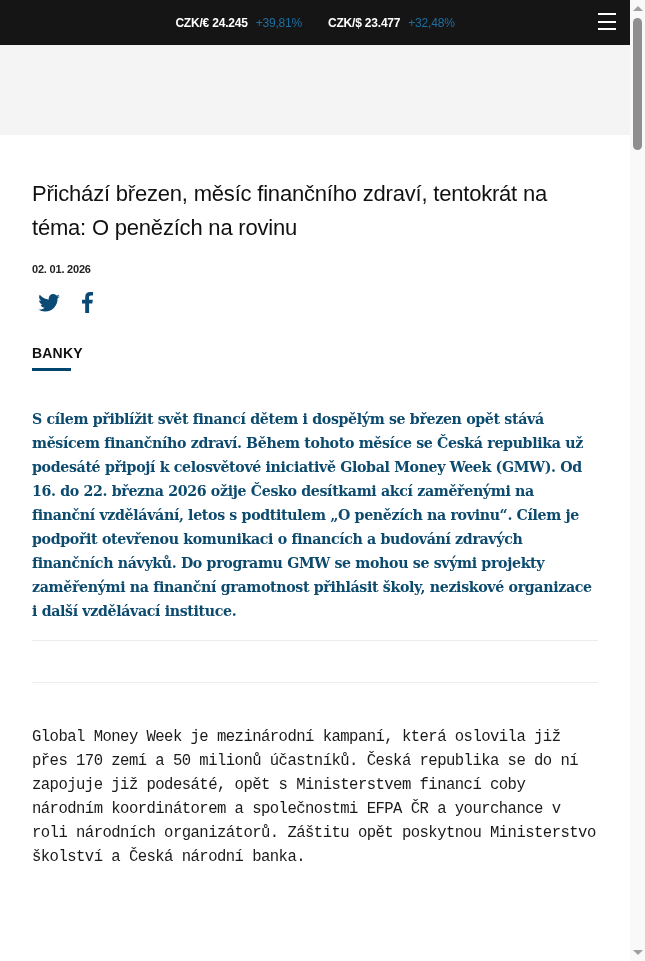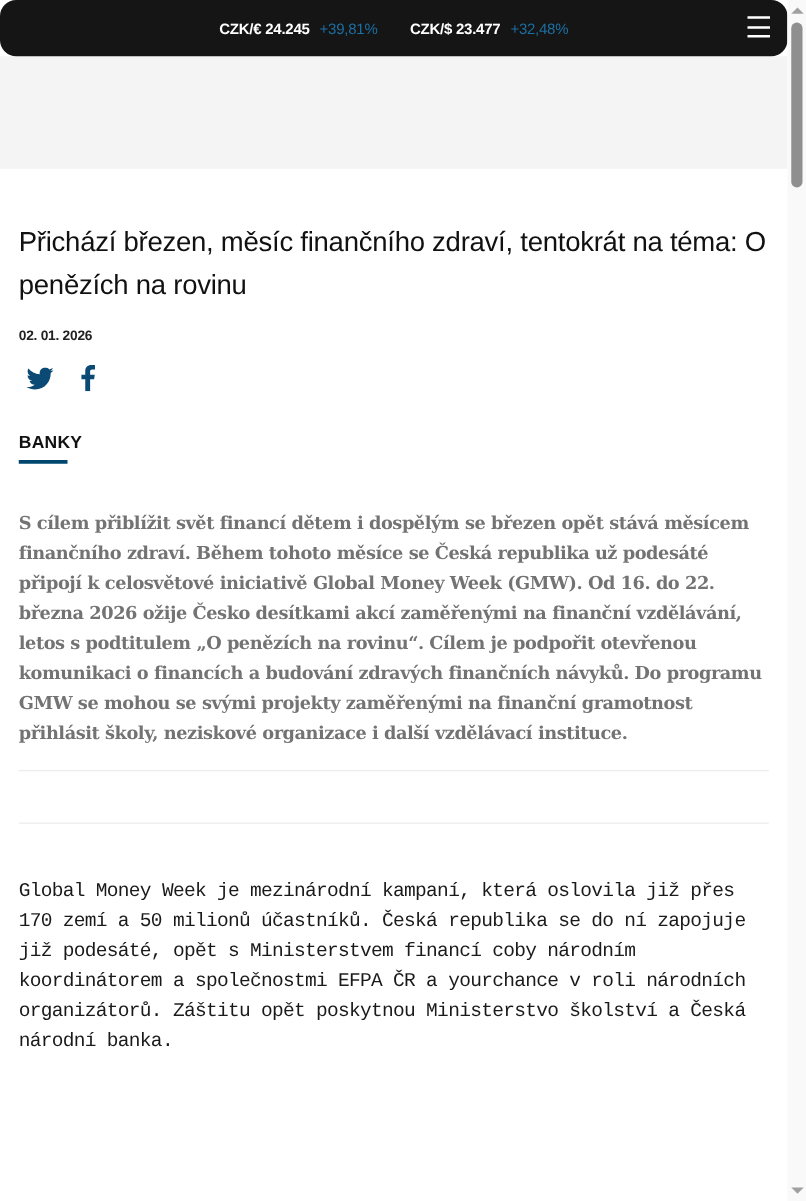--- a/index.html
+++ b/index.html
@@ -3,53 +3,53 @@
 <meta charset="utf-8">
 <style>
   html, body { margin: 0; padding: 0; }
   body {
     width: 645px; height: 961px; overflow: hidden; background: #ffffff;
     font-family: "Liberation Sans", sans-serif; position: relative;
   }
   .page { position: absolute; left: 0; top: 0; width: 630px; height: 961px; overflow: hidden; background: #fff; }
   .topbar {
     height: 45px; background: #151515; display: flex; align-items: center;
-    justify-content: center; position: relative; border-radius: 13px;
+    justify-content: center; position: relative;
   }
   .rates { display: flex; gap: 26px; font-size: 12px; letter-spacing: -0.2px; }
   .rate { display: flex; gap: 8px; }
   .rate .val { color: #ffffff; font-weight: bold; }
   .rate .chg { color: #1c6fa3; }
   .menu-btn {
     position: absolute; right: 14px; top: 13px; width: 18px; height: 17px;
     display: flex; flex-direction: column; justify-content: space-between; cursor: pointer;
   }
   .menu-btn span { display: block; height: 2px; background: #fff; }
   .ad-slot { height: 90px; background: #f4f4f4; }
   .brand-banner {
     height: 93px; background: #00466f; display: flex; align-items: center; justify-content: center;
   }
   .brand-banner .logo {
     color: #fff; font-family: "Liberation Serif", serif; font-size: 38px;
     letter-spacing: -1px; transform: scaleX(0.92);
   }
-  .article { padding: 0 15px; }
+  .article { padding: 0 32px; }
   .title {
     margin: 42px 0 0 0; font-size: 22px; line-height: 34px; font-weight: normal;
     color: #111; letter-spacing: -0.2px;
   }
   .date { margin-top: 18px; font-size: 11px; color: #222; font-weight: bold; letter-spacing: -0.2px; }
   .social { margin-top: 17px; display: flex; gap: 22px; align-items: center; padding-left: 6px; }
   .social svg { display: block; fill: #0b4a74; }
   .tag-wrap { margin-top: 32px; }
   .tag { font-size: 14px; font-weight: bold; color: #111; letter-spacing: 0.2px; }
   .tag-underline { margin-top: 7px; width: 39px; height: 3px; background: #00466f; }
   .perex {
     margin-top: 36px; font-family: "DejaVu Serif", serif; font-weight: bold;
-    font-size: 14.2px; line-height: 24px; color: #737373; letter-spacing: -0.35px;
+    font-size: 14.2px; line-height: 24px; color: #0c4a6e; letter-spacing: -0.35px;
   }
   .divider { height: 1px; background: #ececec; }
   .divider.d1 { margin-top: 17px; }
   .divider.d2 { margin-top: 41px; }
   .body-text {
     margin-top: 42px; font-family: Liberation Mono, monospace; font-size: 15.6px;
     line-height: 24px; color: #1a1a1a; letter-spacing: -0.55px;
   }
   .scrollbar {
     position: absolute; right: 0; top: 0; width: 15px; height: 961px; background: #f9f9f9;

